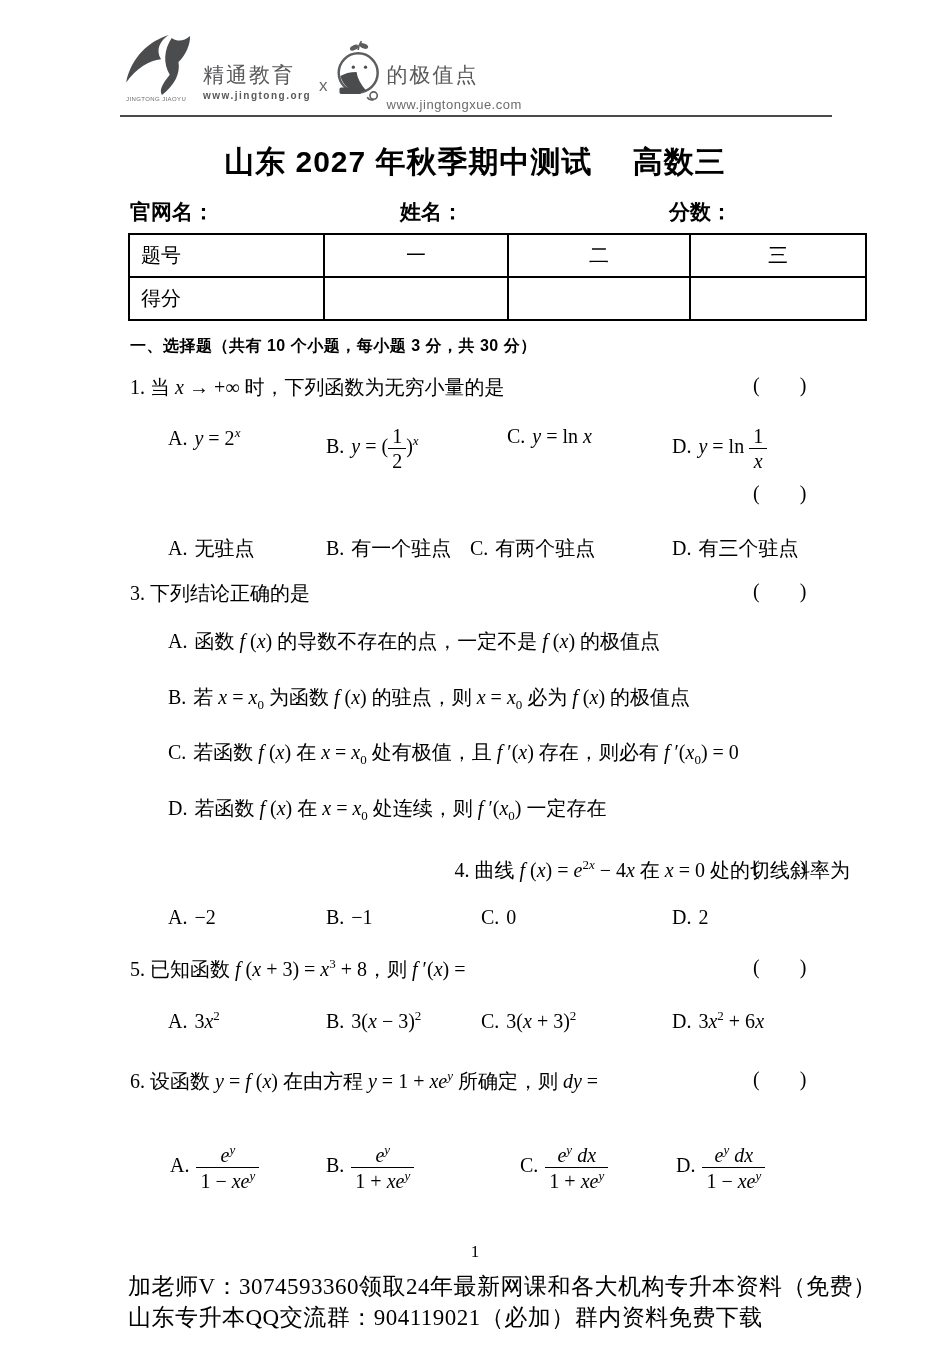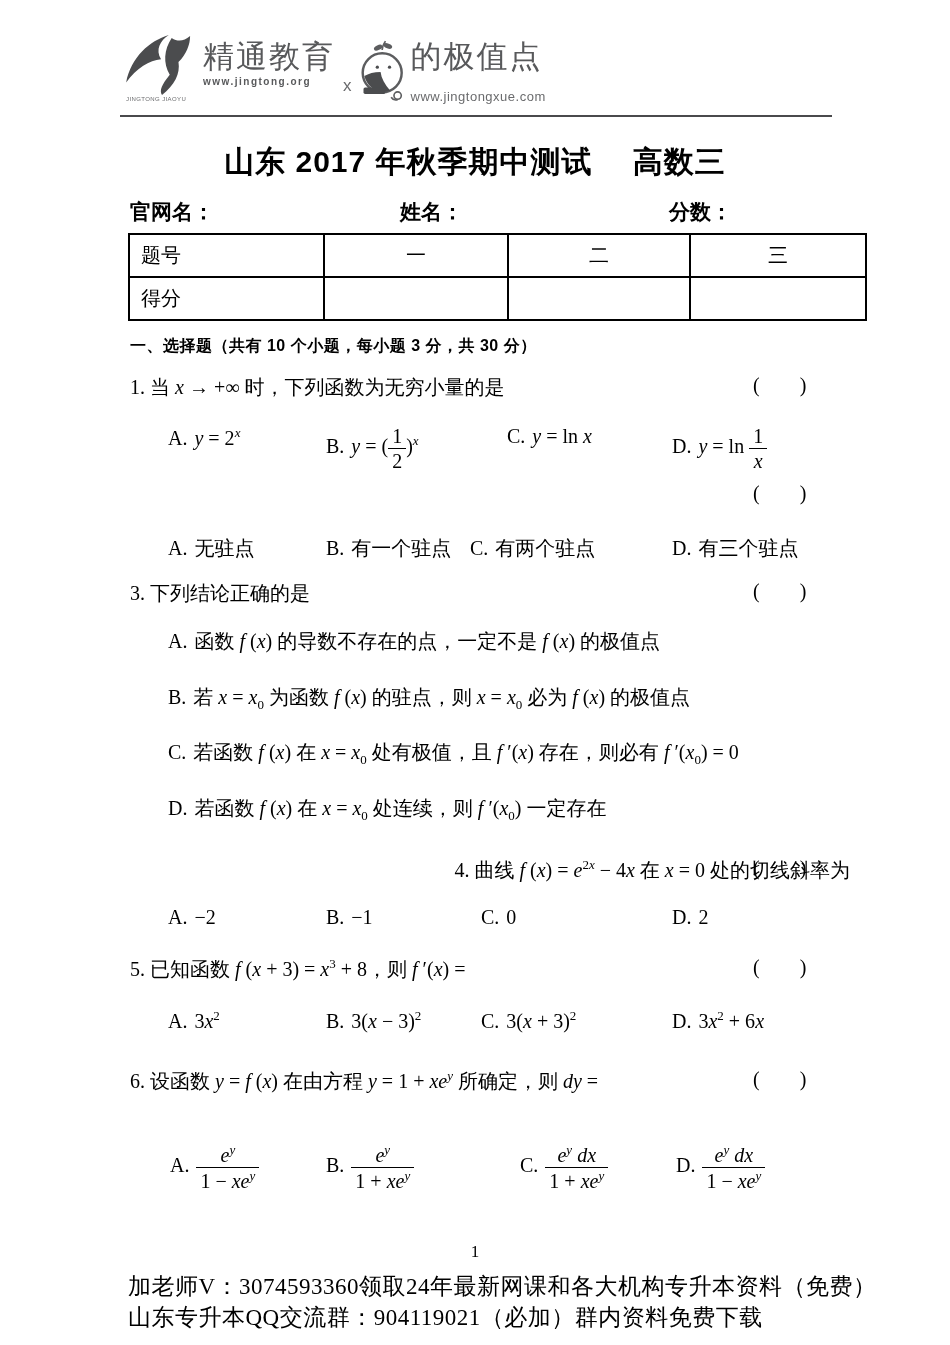--- a/index.html
+++ b/index.html
@@ -4,23 +4,23 @@
 <style>
   html,body { margin:0; padding:0; background:#ffffff; }
   .page {
     position:relative; width:950px; height:1345px; background:#ffffff;
     font-family:"Liberation Serif", serif; color:#000; overflow:hidden;
   }
   
   .logos { position:absolute; left:124px; top:34px; display:flex; align-items:flex-start; }
   .swoosh { width:76px; height:62px; }
   .lt1 { margin-left:3px; margin-top:6px; }
-  .lname { font-family:Liberation Sans, sans-serif; font-size:31px; color:#58595b; letter-spacing:2px; line-height:1.1; }
+  .lname { font-family:Liberation Mono, monospace; font-size:21px; color:#58595b; letter-spacing:2px; line-height:1.1;margin-top:25px; }
   .lurl  { font-family:"Liberation Sans", sans-serif; font-size:10px; font-weight:bold; color:#58595b; letter-spacing:1.5px; margin-top:2px; }
-  .lurl2 { font-family:"Liberation Sans", sans-serif; font-size:13px; color:#6a6b6d; letter-spacing:0.5px; margin-top:15px; }
+  .lurl2 { font-family:"Liberation Sans", sans-serif; font-size:13px; color:#6a6b6d; letter-spacing:0.5px; margin-top:9px; }
   .lx { font-family:"Liberation Sans", sans-serif; font-size:17px; color:#6a6b6d; margin:42px 5px 0 8px; }
   .mascot { width:52px; height:68px; margin-top:4px; }
   .lt2 { margin-left:2px; margin-top:6px; }
   .tagline { position:absolute; left:126px; top:96px; font-family:"Liberation Sans", sans-serif;
     font-size:6px; color:#6a6b6d; letter-spacing:0.4px; }
   .header-rule { position:absolute; left:120px; top:115px; width:712px; height:2px; background:#4a4a4c; }
   
   .title { position:absolute; left:0; top:142px; width:100%; text-align:center;
     font-family:"Liberation Sans", sans-serif; font-weight:bold; font-size:30px; letter-spacing:1px; }
   .info-label { position:absolute; top:198px; font-family:"Liberation Sans", sans-serif;
@@ -83,21 +83,21 @@
       <path d="M42 70 C44 73 47 74 50 73" stroke="#5c5d5f" stroke-width="2" fill="none"></path>
     </svg>
     <div class="lt2">
       <div class="lname">的极值点</div>
       <div class="lurl2">www.jingtongxue.com</div>
     </div>
   </div>
   <div class="tagline">JINGTONG JIAOYU</div>
   <div class="header-rule"></div>
 
-  <div class="title">山东 2017 年秋季期中测试　 高数三</div>
+  <div class="title">山东 2027 年秋季期中测试　 高数三</div>
   <span class="info-label il1">官网名：</span>
   <span class="info-label il2">姓名：</span>
   <span class="info-label il3">分数：</span>
 
   <table class="score-table">
     <tbody>
         <tr>
       <td class="c1">题号</td>
       <td class="c2">一</td>
       <td class="c3">二</td>

